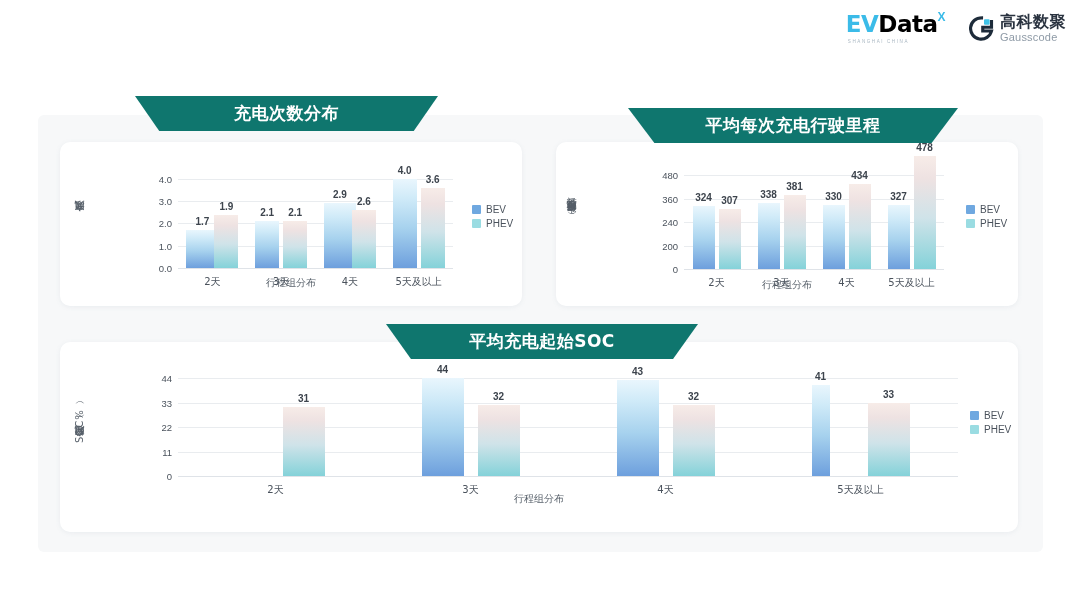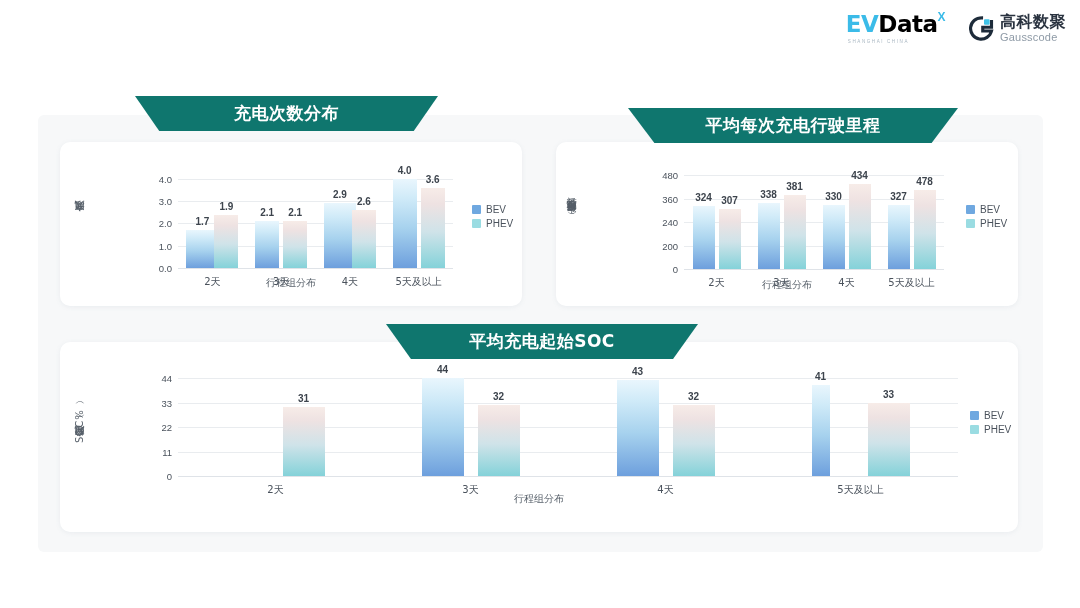--- a/index.html
+++ b/index.html
@@ -276,21 +276,21 @@
         <div class="bar bev" style="left: 138.5px; width: 22px; height: 64.375px;">
           <span class="bar-label">330</span>
         </div>
         <div class="bar phev" style="left: 164.5px; width: 22px; height: 84.6629px;">
           <span class="bar-label">434</span>
         </div>
         <div class="xtick" style="left: 162.5px;">4天</div>
         <div class="bar bev" style="left: 203.5px; width: 22px; height: 63.7898px;">
           <span class="bar-label">327</span>
         </div>
-        <div class="bar phev" style="left: 229.5px; width: 22px; height: 79px;">
+        <div class="bar phev" style="left: 229.5px; width: 22px; height: 113px;">
           <span class="bar-label">478</span>
         </div>
         <div class="xtick" style="left: 227.5px;">5天及以上</div>
       </div>
       <div class="x-axis-title" style="top: 136px;">行程组分布</div>
       <div class="legend" style="left: 410px; top: 62px;">
         <div class="legend-row">
           <span class="legend-swatch bev"></span>
           <span class="legend-label">BEV</span>
         </div>

